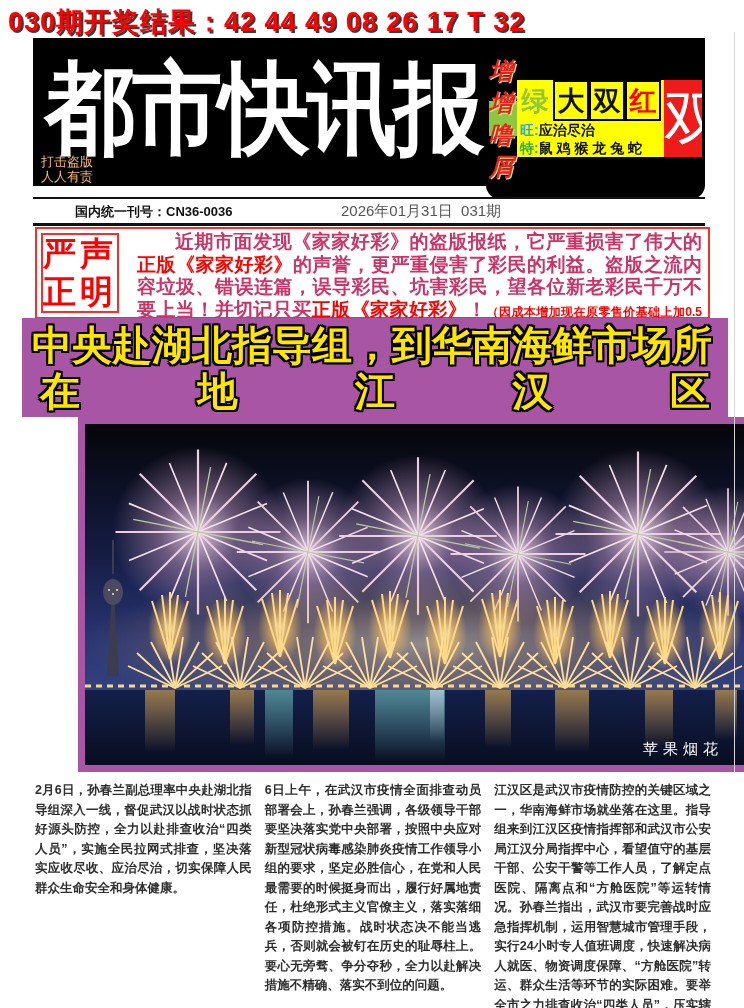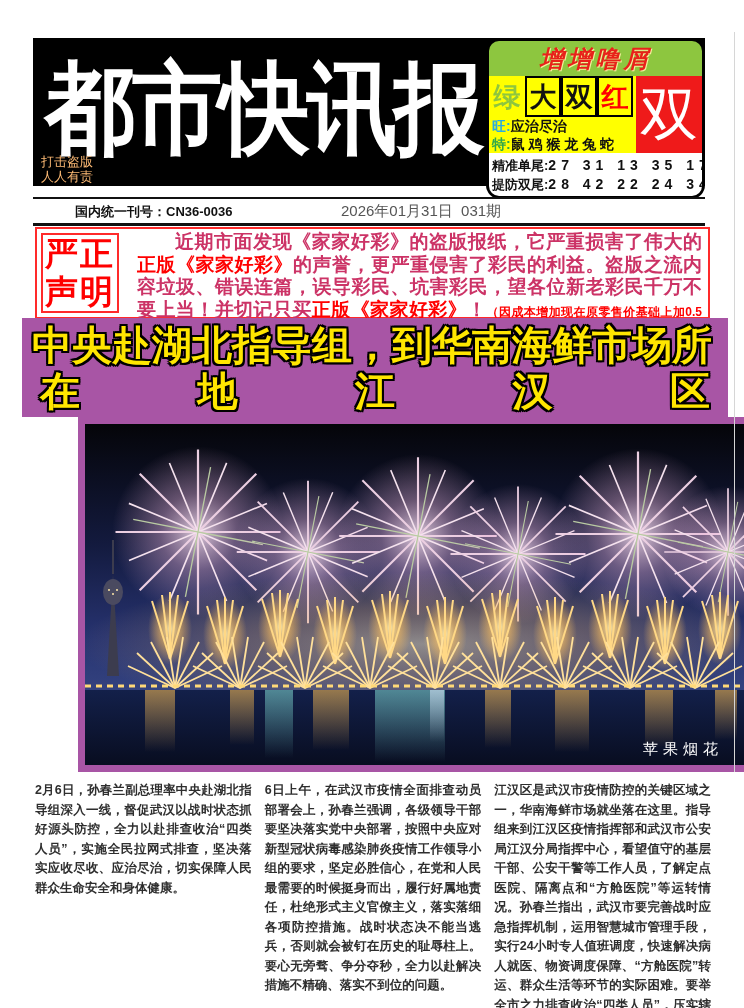--- a/index.html
+++ b/index.html
@@ -11,21 +11,21 @@
   
   .masthead{position:absolute;left:33px;top:38px;width:672px;height:148px;background:#000;}
   .masthead-title{position:absolute;left:12px;top:-4px;font-size:100px;line-height:148px;
         font-weight:900;color:#fff;letter-spacing:-3px;transform:scaleX(0.9);transform-origin:left center;
         white-space:nowrap;}
   .masthead-slogan{position:absolute;left:8px;bottom:2px;color:#fdba74;font-size:13px;
         font-weight:400;line-height:15px;}
   
   .tip-panel{position:absolute;left:486px;top:38px;width:219px;height:161px;background:#000;
         border-radius:14px;padding:3px;box-sizing:border-box;}
-  .tip-inner{width:100%;height:100%;border-radius:10px;overflow:hidden;display:flex;flex-direction:column;}
+  .tip-inner{width:100%;height:100%;border-radius:10px;overflow:hidden;display:flex;flex-direction:row;align-items:center;}
   .tip-header{height:35px;background:#8dc63f;display:flex;align-items:center;justify-content:center;
         color:#e8221a;font-size:24px;font-weight:900;font-style:italic;letter-spacing:4px;
         text-shadow:1px 1px 0 #f3ef9b;}
   .tip-mid{height:77px;display:flex;}
   .tip-mid-left{width:147px;background:#ffff00;display:flex;flex-direction:column;}
   .tip-cells{height:41px;display:flex;}
   .cell{width:36px;height:41px;display:flex;align-items:center;justify-content:center;
         font-size:27px;font-weight:900;box-sizing:border-box;}
   .cell.bordered{border:2px solid #000;}
   .c-green{color:#8dc63f;} .c-black{color:#111;} .c-red{color:#ff0000;}
@@ -38,21 +38,21 @@
   .tail-line{font-size:13px;font-weight:900;color:#111;line-height:19px;white-space:nowrap;}
   .tail-nums{letter-spacing:5px;font-size:14px;}
   
   .info-strip{position:absolute;left:33px;top:197px;width:672px;height:24px;background:#fff;
         border-top:2px solid #111;border-bottom:3px solid #111;box-sizing:content-box;}
   .issn{position:absolute;left:42px;top:4px;font-size:13px;font-weight:700;color:#111;}
   .date-issue{position:absolute;left:308px;top:3px;font-size:15px;color:#555;white-space:pre;}
   
   .statement{position:absolute;left:35px;top:227px;width:675px;height:92px;border:2px solid #ff2a2a;
         box-sizing:border-box;display:flex;background:#fff;}
-  .statement-label{width:74px;margin:4px;border:2px solid #ff2a2a;display:flex;flex-direction:column;
+  .statement-label{width:74px;margin:4px;border:2px solid #ff2a2a;display:flex;flex-direction:row;
         align-items:center;justify-content:center;color:#ff0000;font-size:33px;font-weight:900;
         line-height:38px;letter-spacing:2px;flex-shrink:0;}
   .statement-text{flex:1;padding:2px 6px 2px 6px;font-size:19px;font-weight:700;color:#cc3366;
         line-height:22.5px;text-indent:2em;text-align:justify;margin-left:8px;}
   .seg-red{color:#ff0000;}
   .seg-note{font-size:12px;color:#ff0000;}
   
   .headline{position:absolute;left:22px;top:318px;width:706px;height:99px;background:#a855a5;
         box-sizing:border-box;padding:4px 10px;color:#ffe600;font-weight:900;}
   .outline{text-shadow:-2px -2px 0 #000,2px -2px 0 #000,-2px 2px 0 #000,2px 2px 0 #000,
@@ -66,20 +66,21 @@
   .articles{position:absolute;left:35px;top:781px;width:676px;display:grid;
         grid-template-columns:1fr 1fr 1fr;gap:13px;font-size:12.5px;line-height:19.5px;
         font-weight:600;color:#2e2e2e;text-align:justify;}
   .page-edge-line{position:absolute;left:734px;top:32px;width:1px;height:740px;background:#d6d6d6;}
 </style>
 </head>
 <body>
 
 <div class="page">
 
+  <div class="result-line">030期开奖结果：42 44 49 08 26 17 T 32</div>
 
   <div class="masthead">
     <div class="masthead-title">都市快讯报</div>
     <div class="masthead-slogan">
       <div>打击盗版</div>
       <div>人人有责</div>
     </div>
   </div>
 
   <div class="tip-panel">

